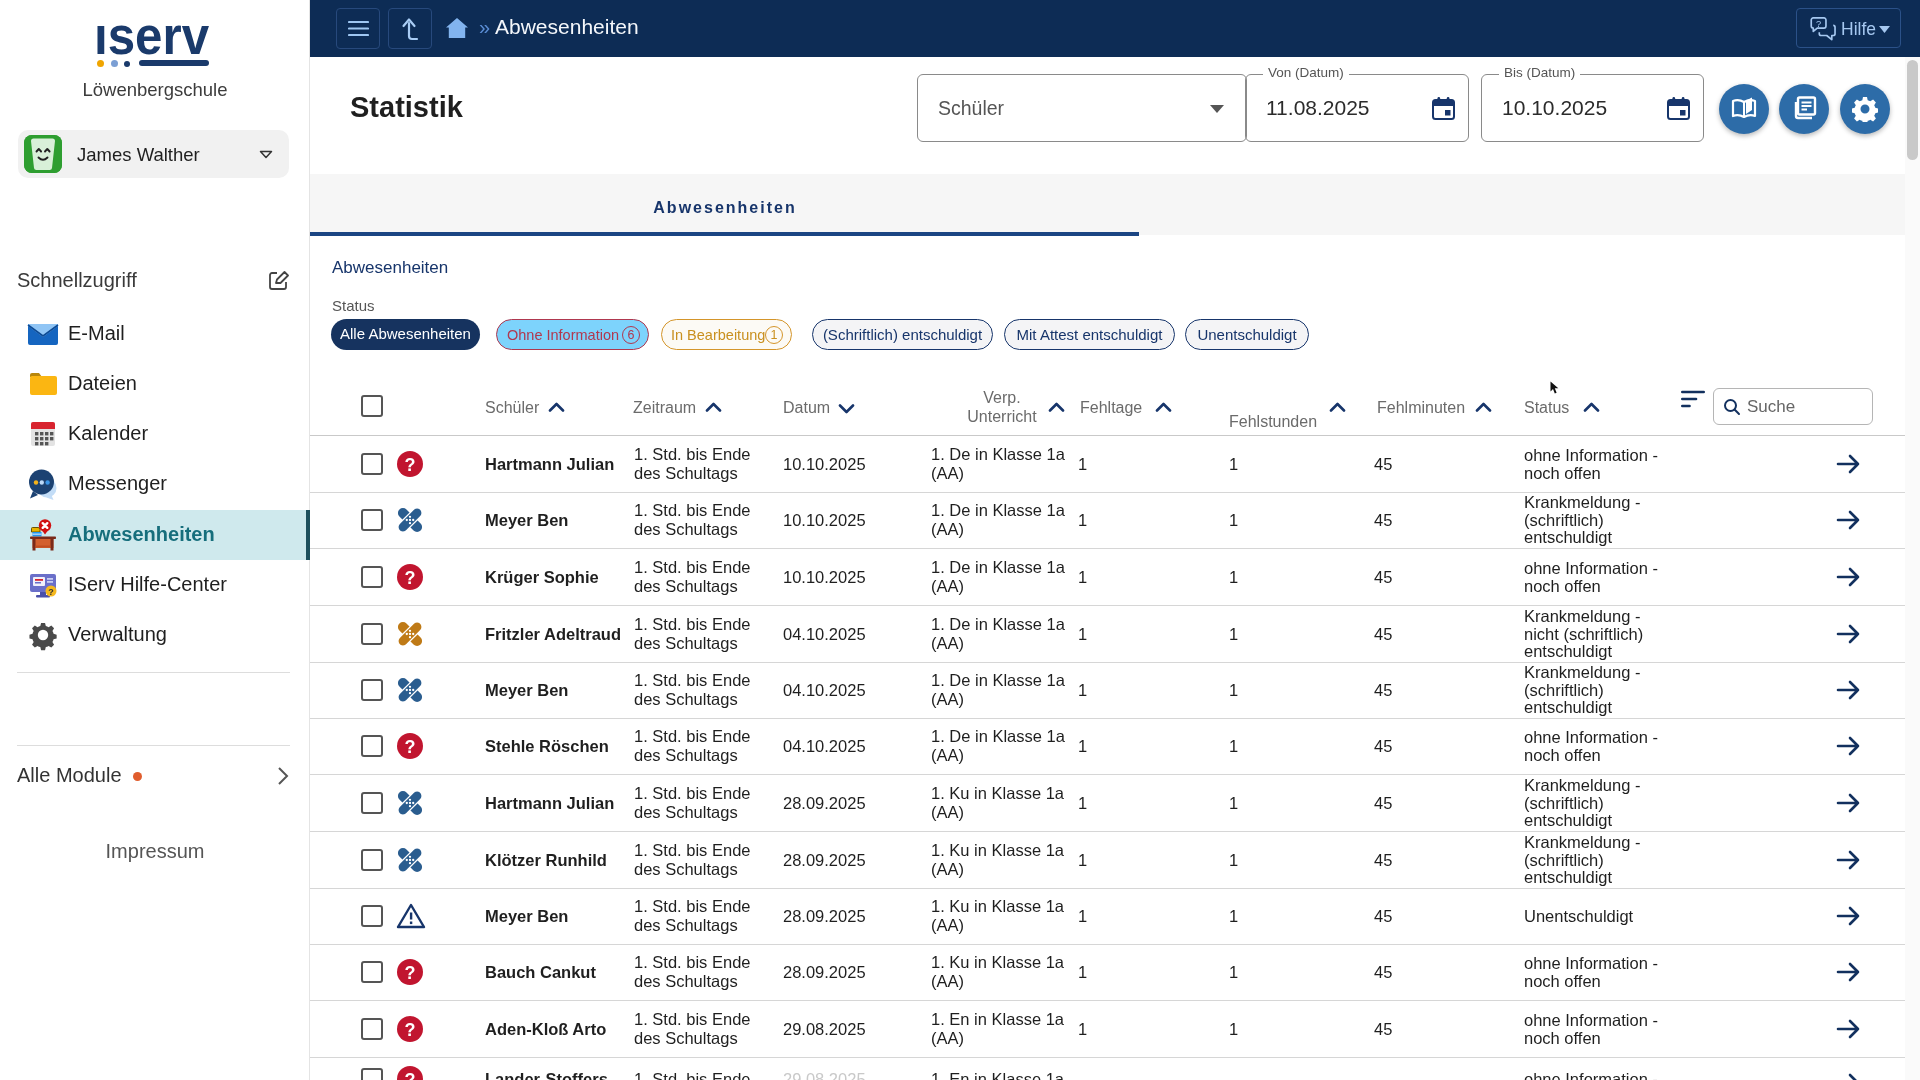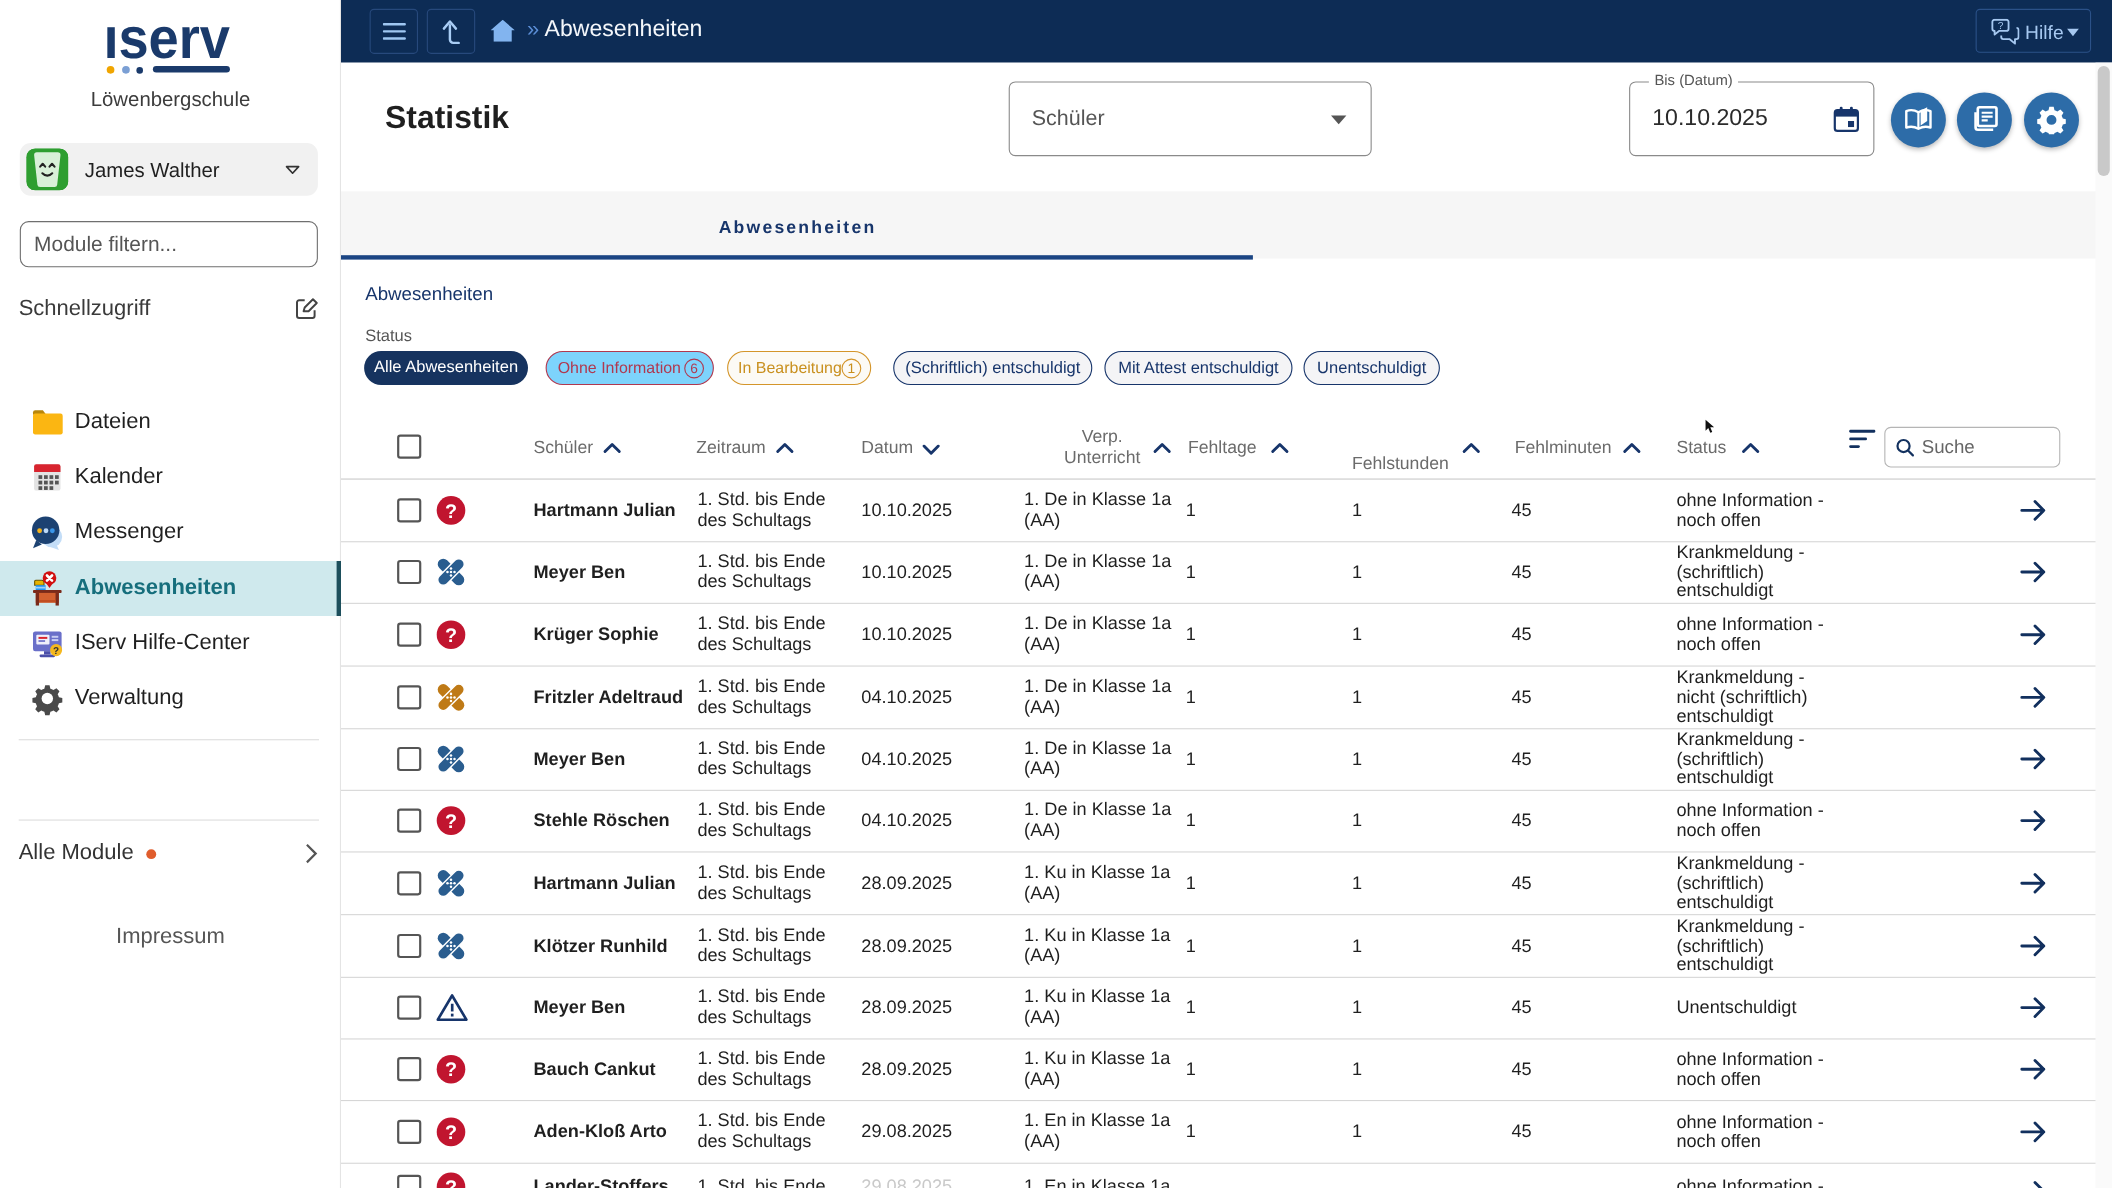--- a/index.html
+++ b/index.html
@@ -104,30 +104,35 @@
         <path d="M21 16.5 l2.3 -2.6 l2.3 2.6" stroke="#222" stroke-width="1.9" fill="none" stroke-linecap="round" stroke-linejoin="round"></path>
         <path d="M14.5 22.5 q4.5 4.5 9 0" stroke="#222" stroke-width="1.9" fill="none" stroke-linecap="round"></path>
       </svg>
     </div>
     <div class="uname">James Walther</div>
     <svg style="position:absolute; right:16px; top:20px;" width="14" height="9" viewBox="0 0 14 9">
       <path d="M1.5 1.5 L7 7.5 L12.5 1.5 Z" fill="none" stroke="#333" stroke-width="1.5" stroke-linejoin="round"></path>
     </svg>
   </div>
 
-  <div class="modfilter">
-      <span>Module filtern...</span>
-    </div>
 
   <div class="sz-head">Schnellzugriff</div>
   <svg style="position:absolute; left:268px; top:270px;" width="21" height="21" viewBox="0 0 21 21">
     <path d="M9 3 H4 a2 2 0 0 0 -2 2 V17 a2 2 0 0 0 2 2 H16 a2 2 0 0 0 2 -2 V12" fill="none" stroke="#444" stroke-width="1.8"></path>
     <path d="M8 13 L9 9.5 L16.5 2 L20 5.5 L12.5 13 Z M16.5 2 L20 5.5" fill="none" stroke="#444" stroke-width="1.8" stroke-linejoin="round"></path>
   </svg>
 
+  <div class="menu-item" style="top:309px;">
+    <svg class="mi-icon" viewBox="0 0 32 32">
+      <rect x="1" y="6" width="30" height="21" rx="2" fill="#1565c0"></rect>
+      <path d="M1 8 L16 19 L31 8 L31 6 L1 6 Z" fill="#90c5f5"></path>
+      <path d="M1 7 L16 18 L31 7" fill="none" stroke="#0d4a94" stroke-width="1.6"></path>
+    </svg>
+    <div class="mi-label">E-Mail</div>
+  </div>
 
   <div class="menu-item" style="top:359px;">
     <svg class="mi-icon" viewBox="0 0 32 32">
       <path d="M3 7 a2 2 0 0 1 2-2 h7 l3 4 h-12 z" fill="#b8860b"></path>
       <rect x="3" y="8" width="27" height="19" rx="2" fill="#fbb612"></rect>
     </svg>
     <div class="mi-label">Dateien</div>
   </div>
 
   <div class="menu-item" style="top:459px;">
@@ -255,20 +260,31 @@
 
 <div id="filterbar">
   <div class="stat-title">Statistik</div>
 
 
   <div class="mfield" style="left:607px; width:330px;">
     <div class="fvalue placeholder">Schüler</div>
     <div class="caret-down" style="right:22px;"></div>
   </div>
 
+  <div class="mfield" style="left:935px; width:224px;">
+    <div class="flabel">Von (Datum)</div>
+    <div class="fvalue" style="font-size:21px; top:21px;">11.08.2025</div>
+    <svg style="position:absolute; right:12px; top:21px;" width="25" height="25" viewBox="0 0 25 25">
+      <rect x="2" y="4" width="21" height="19" rx="2.5" fill="none" stroke="#17356b" stroke-width="2"></rect>
+      <rect x="2" y="4" width="21" height="6" fill="#17356b"></rect>
+      <rect x="6.5" y="1" width="2.6" height="5" rx="1.2" fill="#17356b"></rect>
+      <rect x="15.8" y="1" width="2.6" height="5" rx="1.2" fill="#17356b"></rect>
+      <rect x="14" y="14" width="5.5" height="5.5" fill="#17356b"></rect>
+    </svg>
+  </div>
 
   <div class="mfield" style="left:1171px; width:223px;">
     <div class="flabel">Bis (Datum)</div>
     <div class="fvalue" style="font-size:21px; top:21px;">10.10.2025</div>
     <svg style="position:absolute; right:12px; top:21px;" width="25" height="25" viewBox="0 0 25 25">
       <rect x="2" y="4" width="21" height="19" rx="2.5" fill="none" stroke="#17356b" stroke-width="2"></rect>
       <rect x="2" y="4" width="21" height="6" fill="#17356b"></rect>
       <rect x="6.5" y="1" width="2.6" height="5" rx="1.2" fill="#17356b"></rect>
       <rect x="15.8" y="1" width="2.6" height="5" rx="1.2" fill="#17356b"></rect>
       <rect x="14" y="14" width="5.5" height="5.5" fill="#17356b"></rect>

